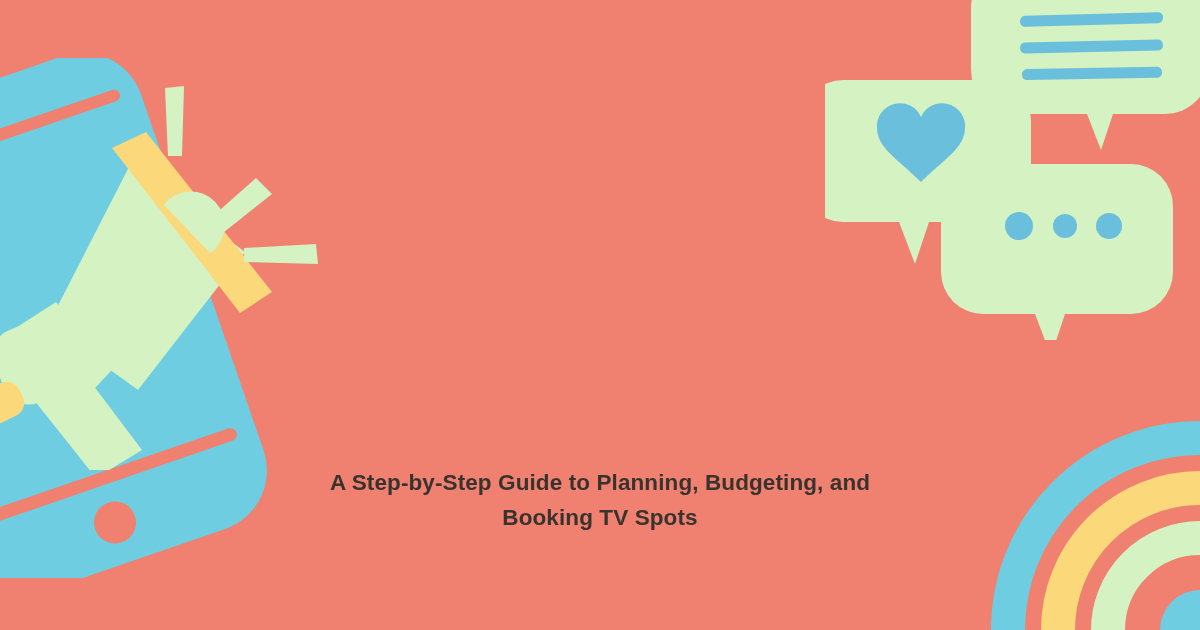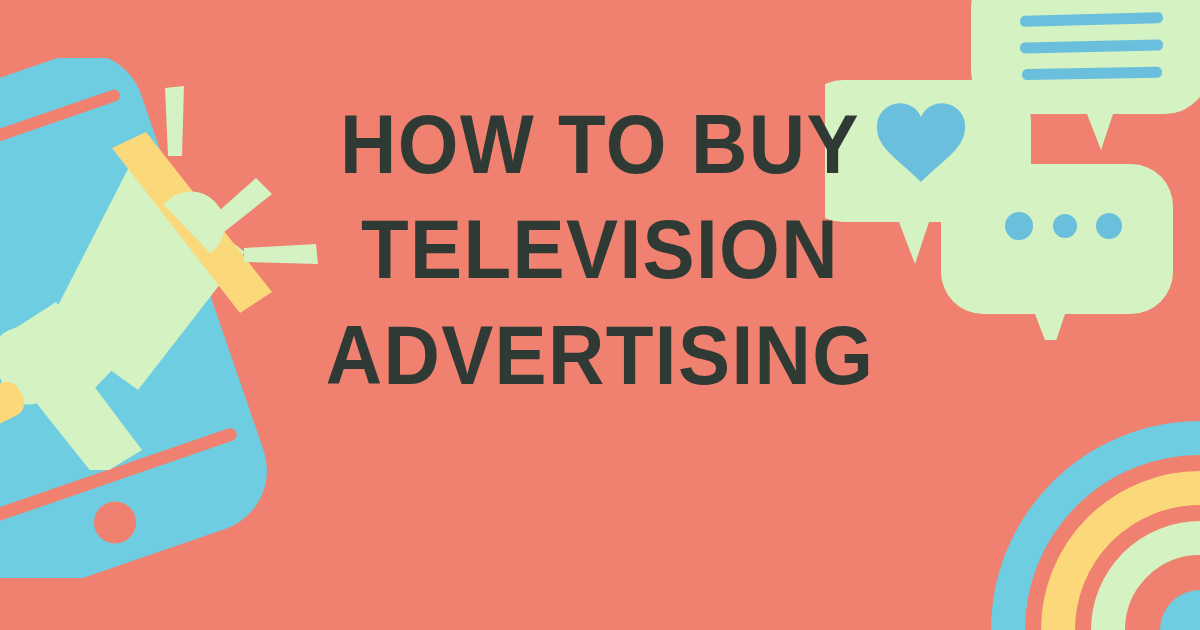--- a/index.html
+++ b/index.html
@@ -157,20 +157,19 @@
 
   <svg class="deco" id="rainbow-graphic" viewBox="0 0 262 222">
     <g fill="none" stroke-linecap="butt">
       <path d="M 262 30 A 192 192 0 0 0 70 222" stroke="#6ECDE0" stroke-width="34"></path>
       <path d="M 262 80 A 142 142 0 0 0 120 222" stroke="#FBD97A" stroke-width="34"></path>
       <path d="M 262 130 A 92 92 0 0 0 170 222" stroke="#D4F2C2" stroke-width="34"></path>
     </g>
     <circle cx="262" cy="222" r="40" fill="#6ECDE0"></circle>
   </svg>
 
-  <div id="headline-block">
-    <div class="title-line">HOW TO BUY</div>
-    <div class="title-line">TELEVISION</div>
-    <div class="title-line">ADVERTISING</div>
+
+  <div id="subtitle-block">
+    <div class="subtitle-line">A Step-by-Step Guide to Planning, Budgeting, and</div>
+    <div class="subtitle-line">Booking TV Spots</div>
   </div>
-
 
 </div>
 
 </body></html>

